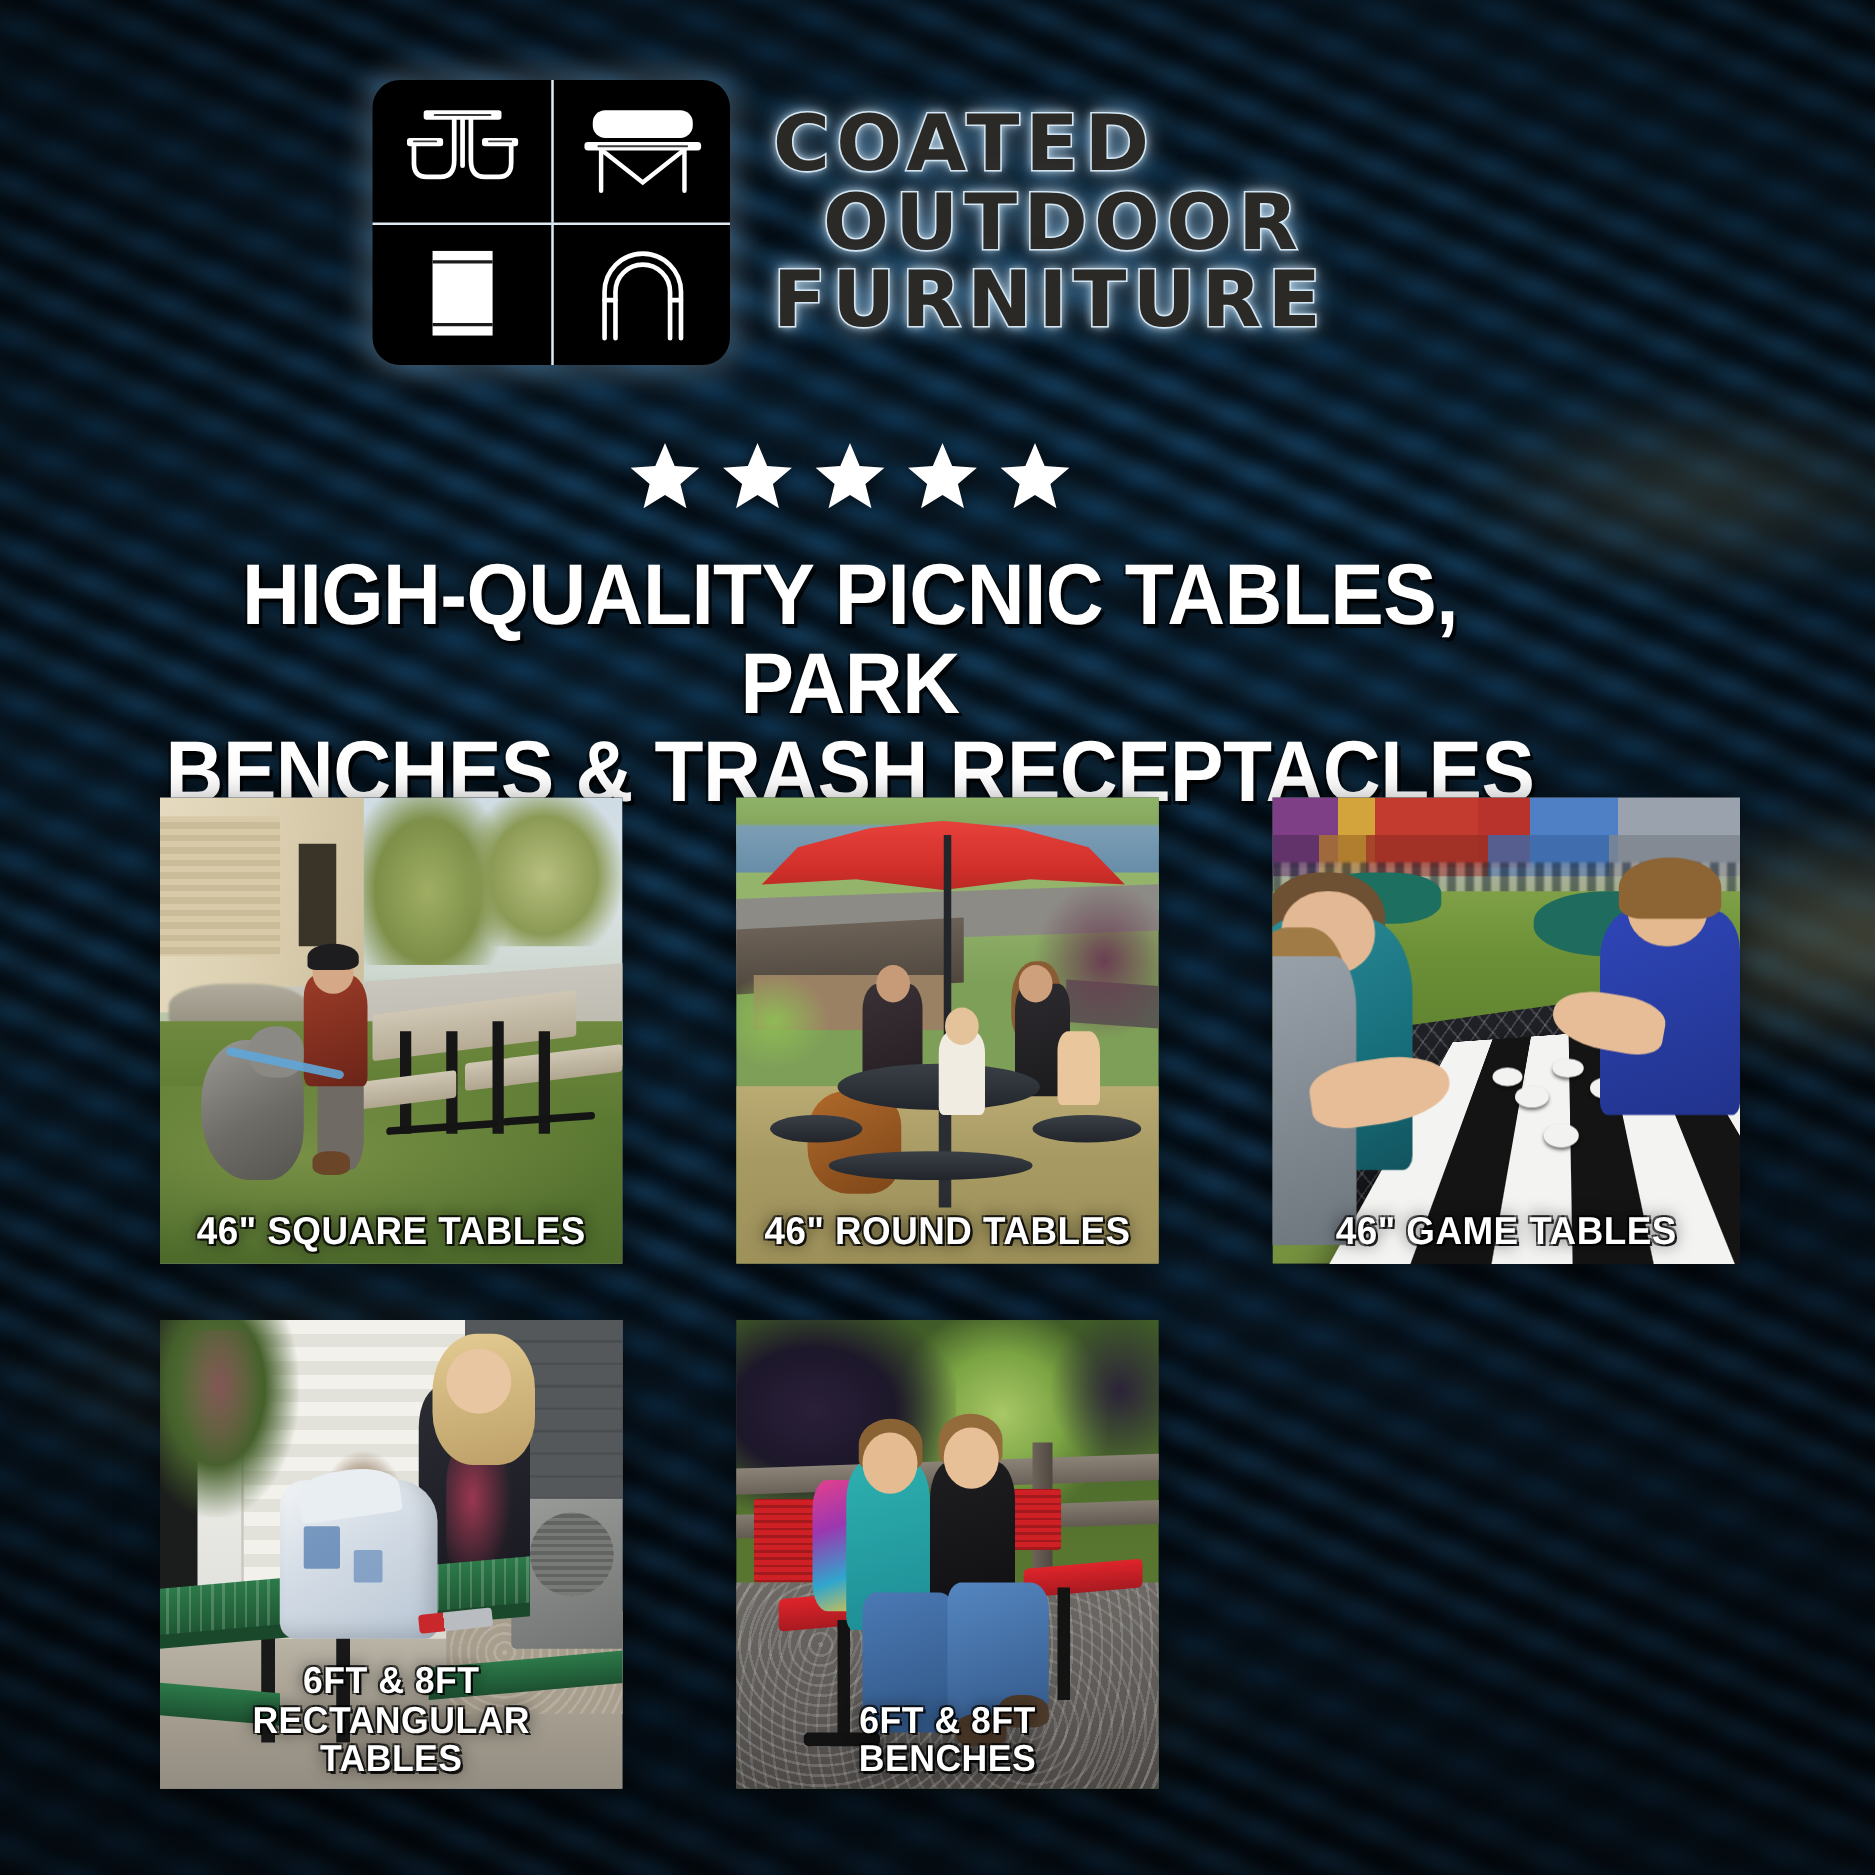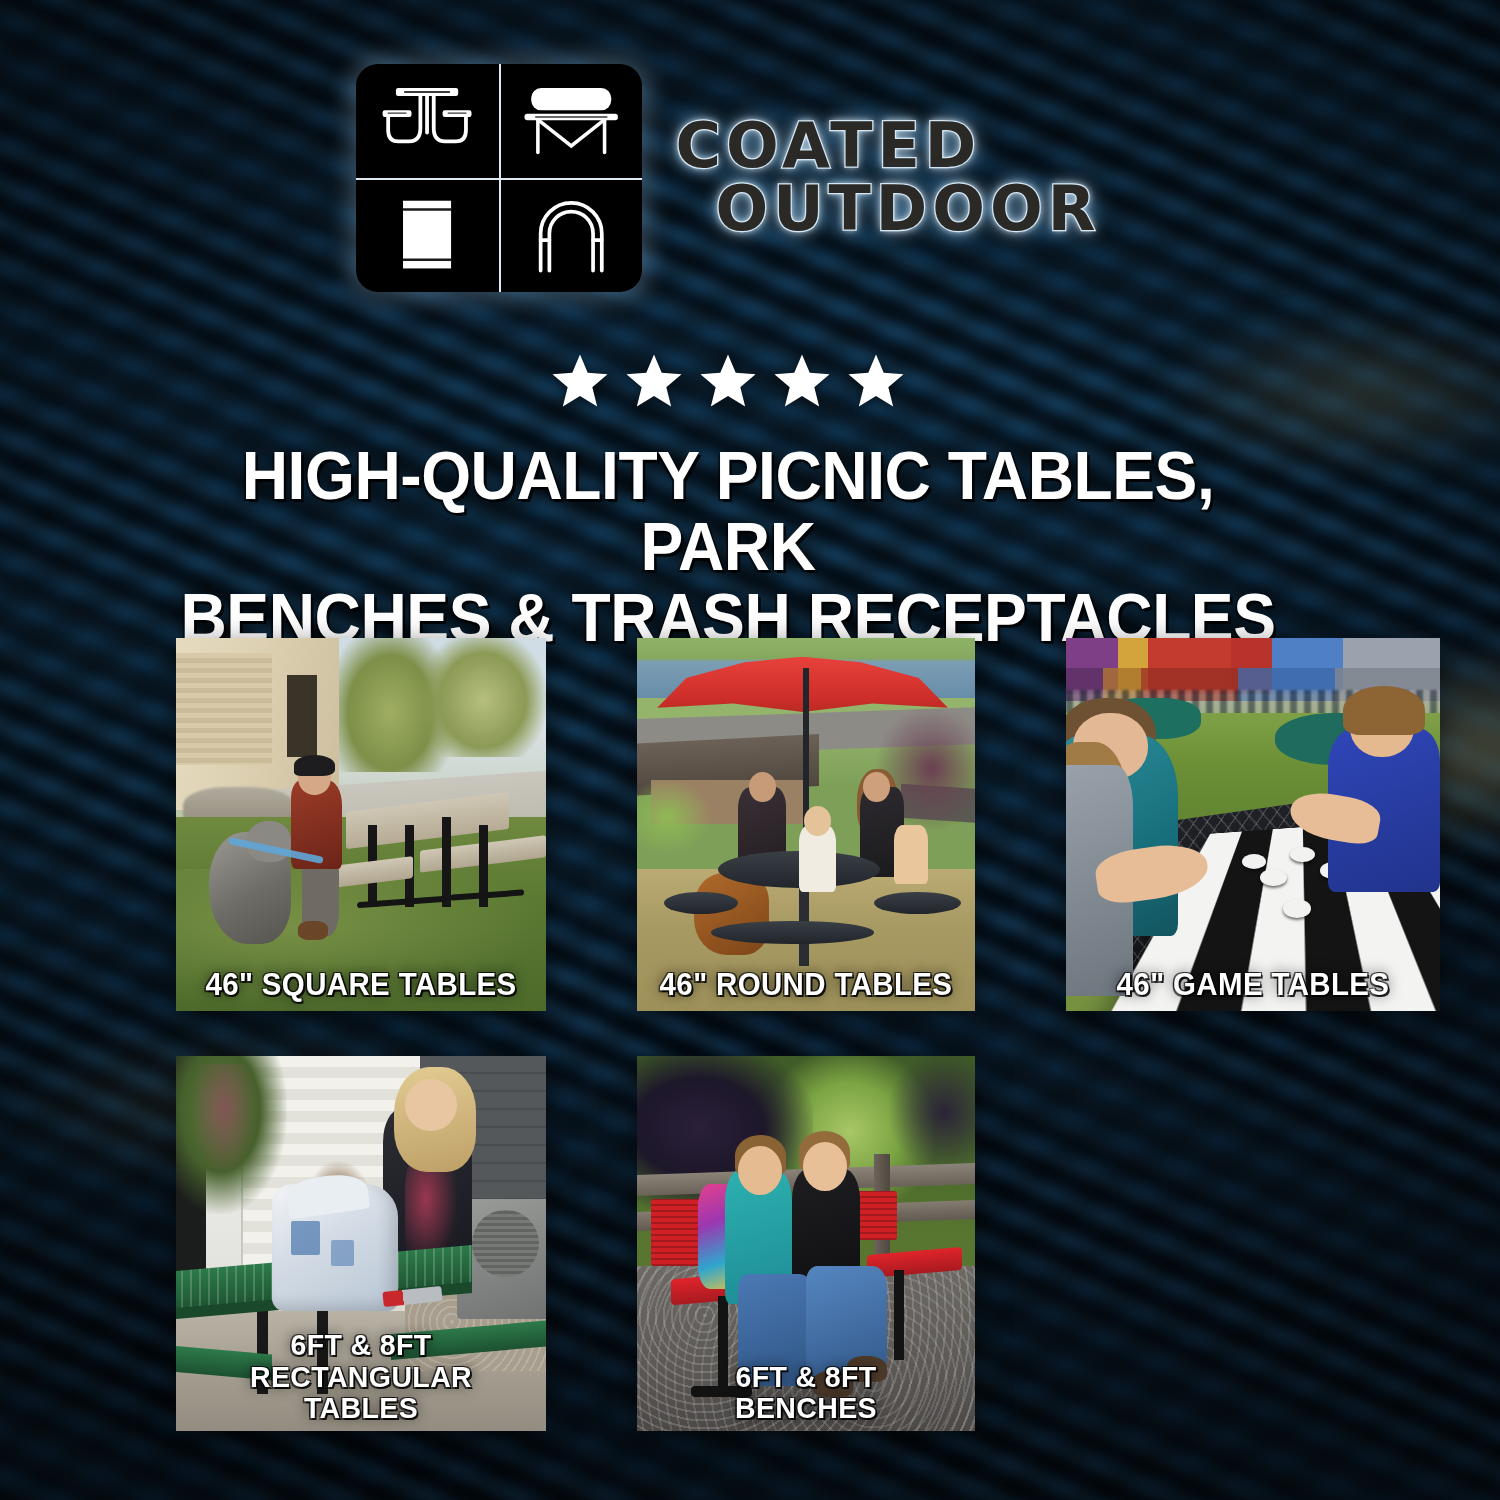--- a/index.html
+++ b/index.html
@@ -60,21 +60,21 @@
       radial-gradient(ellipse 300px 120px at 88% 28%, rgba(138,136,100,.30) 0%, rgba(138,136,100,0) 72%),
       radial-gradient(ellipse 330px 120px at 18% 72%, rgba(128,132,104,.22) 0%, rgba(128,132,104,0) 74%),
       radial-gradient(ellipse 260px 110px at 55% 88%, rgba(120,126,100,.16) 0%, rgba(120,126,100,0) 74%);
     filter:blur(16px);
   }
   .bg-vignette{
     background:radial-gradient(ellipse 1100px 900px at 50% 44%, rgba(0,0,0,0) 38%, rgba(0,0,0,.45) 100%);
   }
 
   
-  #content{ position:relative; z-index:5; width:1360px; height:1500px;margin-left:48px; }
+  #content{ position:relative; z-index:5; width:1360px; height:1500px; }
 
   
   .logo-row{
     position:absolute; left:0; right:0; top:64px;
     display:flex; align-items:center; justify-content:center; gap:34px;
   }
   .logo-mark{
     width:286px; height:228px;
     background:#000;
     border-radius:22px;
@@ -429,20 +429,21 @@
             <path d="M30 72 V38 A20 20 0 0 1 70 38 V72"></path>
             <line x1="22" y1="44" x2="30" y2="44"></line>
             <line x1="70" y1="44" x2="78" y2="44"></line>
           </svg>
         </div>
       </div>
 
       <div class="logo-words">
         <div class="logo-word w1">COATED</div>
         <div class="logo-word w2">OUTDOOR</div>
+        <div class="logo-word w3">FURNITURE</div>
       </div>
     </div>
 
     <div class="stars">
       <span class="star">
           <svg viewBox="0 0 24 24">
             <polygon points="12,1 15.2,8.6 23.4,9.2 17.1,14.6 19.1,22.6 12,18.2 4.9,22.6 6.9,14.6 0.6,9.2 8.8,8.6" fill="#ffffff"></polygon>
           </svg>
         </span>
       <span class="star">

